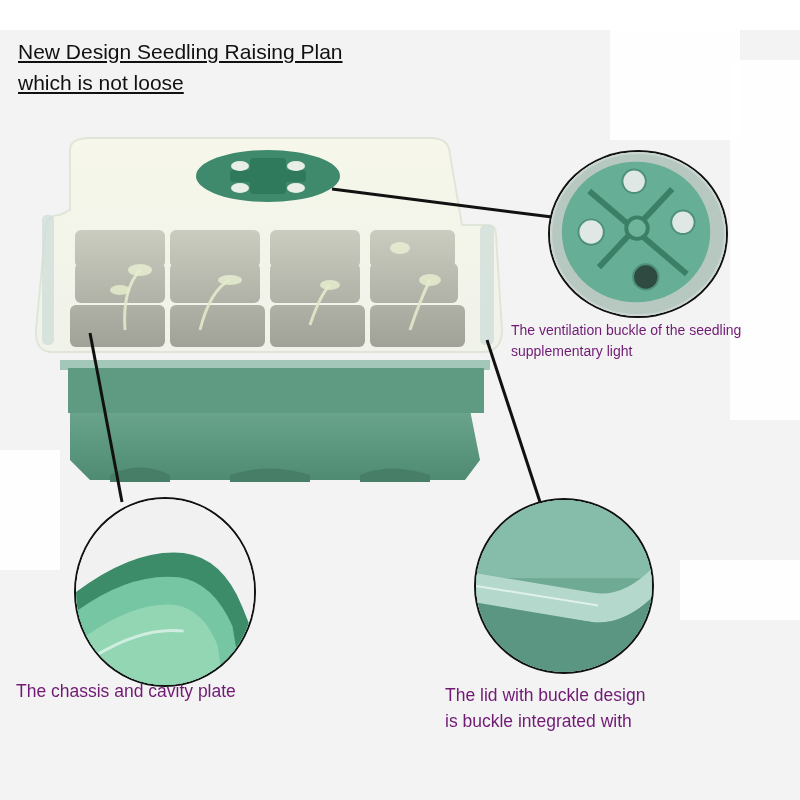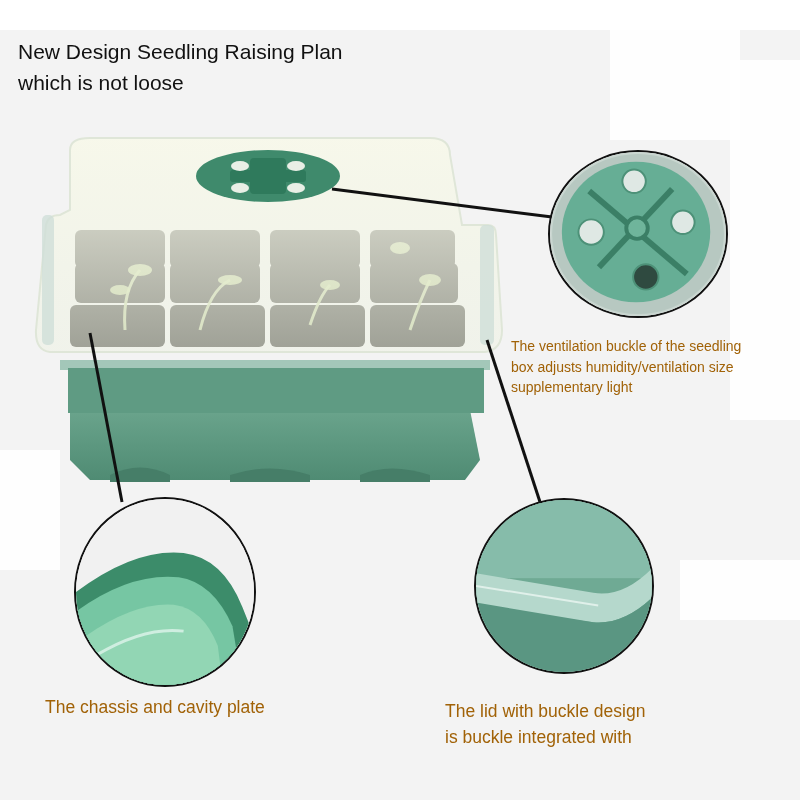--- a/index.html
+++ b/index.html
@@ -8,26 +8,26 @@
     background: #f3f3f3;
     font-family: "Liberation Sans", "DejaVu Sans", sans-serif;
     color: #111;
   }
   .bg-top { position: absolute; left: 0; top: 0; width: 800px; height: 30px; background: #ffffff; }
   .bg-deco { position: absolute; background: #ffffff; opacity: 0.9; }
   .headline {
     position: absolute; left: 18px; top: 36px; width: 560px;
     font-size: 21px; line-height: 31px; color: #111;
   }
-  .headline div { white-space: nowrap; }
+  .headline div { white-space: nowrap; text-decoration: underline; }
   .product { position: absolute; left: 30px; top: 130px; width: 480px; height: 370px; }
-  .callout-text { position: absolute; font-size: 17.5px; line-height: 26px; color: #a16207; margin-top: 16px; }
+  .callout-text { position: absolute; font-size: 17.5px; line-height: 26px; color: #701a75; }
   .callout-text div { white-space: nowrap; }
   .vent-text { left: 511px; top: 320px; font-size: 14px; line-height: 20.5px; }
-  .chassis-text { left: 45px; top: 678px; }
+  .chassis-text { left: 16px; top: 678px; }
   .lid-text { left: 445px; top: 682px; }
   .leader { position: absolute; left: 0; top: 0; width: 800px; height: 800px; pointer-events: none; }
   .detail-circle { position: absolute; border-radius: 50%; border: 2px solid #111; overflow: hidden; box-sizing: border-box; }
   .vent-circle { left: 548px; top: 150px; width: 180px; height: 168px; }
   .chassis-circle { left: 74px; top: 497px; width: 182px; height: 190px; }
   .lid-circle { left: 474px; top: 498px; width: 180px; height: 176px; }
   .detail-circle svg { width: 100%; height: 100%; display: block; }
 </style>
 </head>
 <body>
@@ -140,21 +140,20 @@
     <rect width="180" height="176" fill="#6faa94"></rect>
     <rect y="0" width="180" height="80" fill="#86bcaa"></rect>
     <path d="M0 75 L120 95 Q150 100 180 70 L180 100 Q150 128 120 125 L0 110 Z" fill="#b5d8cc"></path>
     <path d="M0 105 L120 125 Q150 128 180 100 L180 176 L0 176 Z" fill="#5a9682"></path>
     <line x1="0" y1="88" x2="125" y2="108" stroke="#e0f0ea" stroke-width="2"></line>
   </svg>
 </div>
 
 <div class="callout-text vent-text">
   <div>The ventilation buckle of the seedling</div>
-  <div>box adjusts humidity/ventilation size</div>
   <div>supplementary light</div>
 </div>
 
 <div class="callout-text chassis-text">
   <div>The chassis and cavity plate</div>
 </div>
 
 <div class="callout-text lid-text">
   <div>The lid with buckle design</div>
   <div>is buckle integrated with</div>

